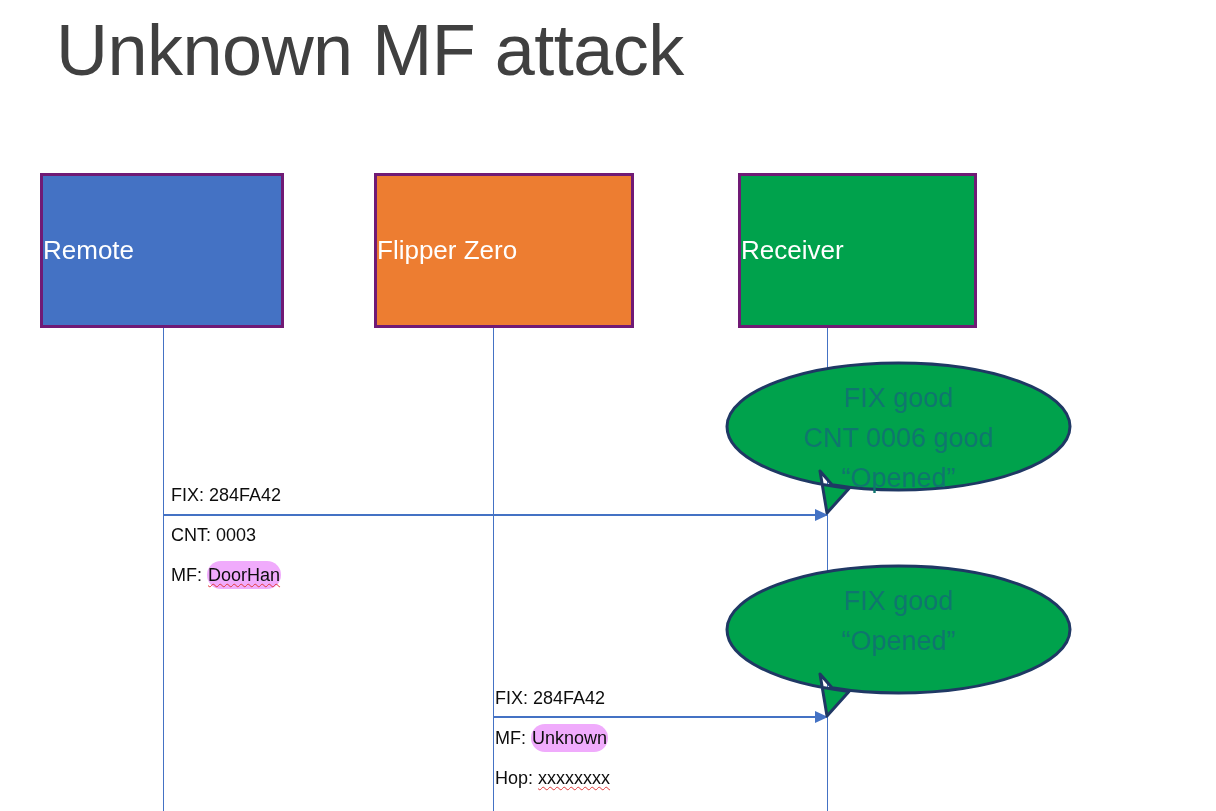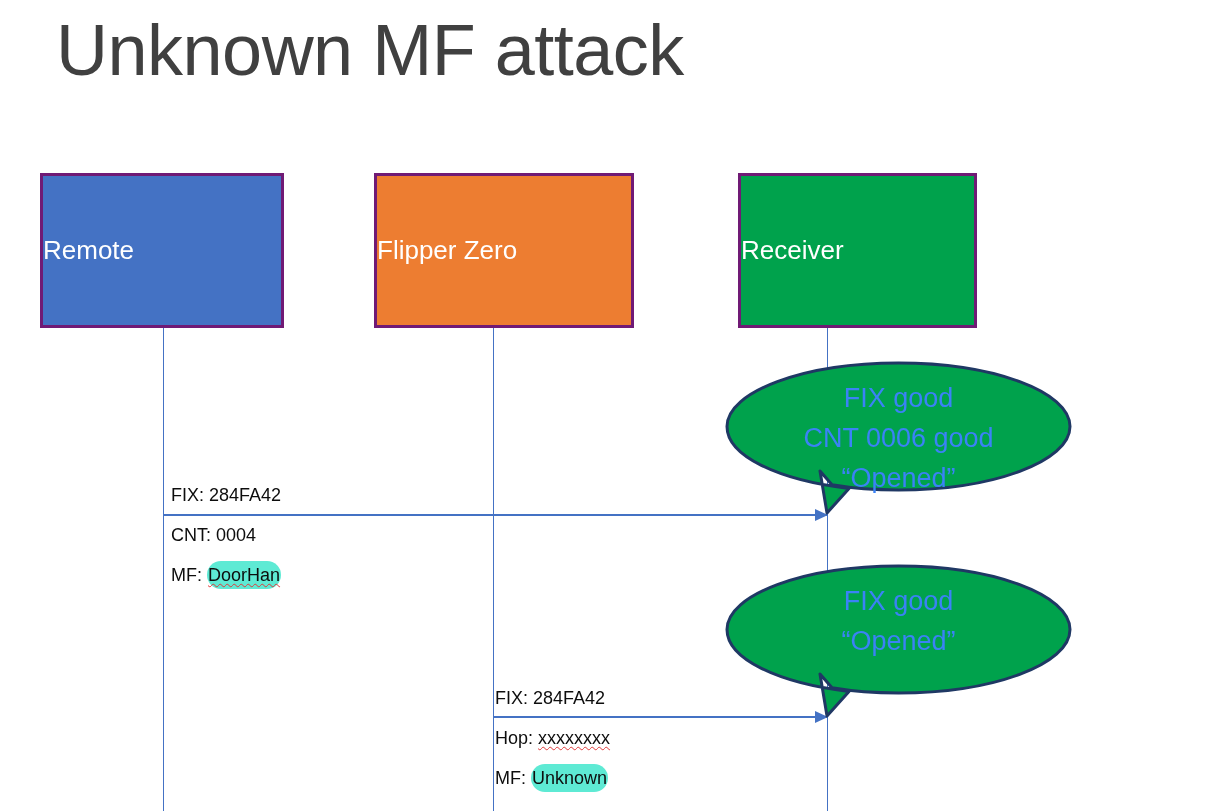--- a/index.html
+++ b/index.html
@@ -84,41 +84,41 @@
     position: absolute;
     font-size: 18px;
     line-height: 40px;
     color: #0d0d0d;
     white-space: nowrap;
   }
   .msg-label-1 { left: 171px; top: 475px; }
   .msg-label-2 { left: 495px; top: 678px; }
   .msg-line { display: block; }
   .hl {
-    background: #5eead4;
+    background: #f0abfc;
     padding: 4px 1px;
     border-radius: 15px;
   }
   .sq {
     text-decoration: underline;
     text-decoration-color: #e03a3a;
     text-decoration-style: wavy;
     text-decoration-thickness: 1px;
     text-underline-offset: 2px;
   }
 
   
   .bubble { position: absolute; }
   .bubble svg { display: block; overflow: visible; }
   .bubble-text {
     position: absolute;
     left: 0;
     right: 0;
     text-align: center;
-    color: #3b82f6;
+    color: #0f766e;
     font-size: 27px;
     line-height: 40px;
     pointer-events: none;
   }
   .bubble-1 { left: 725px; top: 361px; width: 347px; height: 158px; }
   .bubble-1 .bubble-text { top: 17px; }
   .bubble-2 { left: 725px; top: 564px; width: 347px; height: 158px; }
   .bubble-2 .bubble-text { top: 17px; }
 </style>
 </head>
@@ -138,29 +138,29 @@
     <span>Receiver</span>
   </div>
 
   <div class="lifeline lifeline-remote"></div>
   <div class="lifeline lifeline-flipper"></div>
   <div class="lifeline lifeline-receiver"></div>
 
   <div class="msg-arrow msg-arrow-1"></div>
   <div class="msg-label msg-label-1">
     <span class="msg-line"><span>FIX: </span><span>284FA42</span></span>
-    <span class="msg-line"><span>CNT: </span><span>0004</span></span>
+    <span class="msg-line"><span>CNT: </span><span>0003</span></span>
     <span class="msg-line"><span>MF: </span><span class="hl sq">DoorHan</span></span>
   </div>
 
   <div class="msg-arrow msg-arrow-2"></div>
   <div class="msg-label msg-label-2">
     <span class="msg-line"><span>FIX: </span><span>284FA42</span></span>
+    <span class="msg-line"><span>MF: </span><span class="hl">Unknown</span></span>
     <span class="msg-line"><span>Hop: </span><span class="sq">xxxxxxxx</span></span>
-    <span class="msg-line"><span>MF: </span><span class="hl">Unknown</span></span>
   </div>
 
   <div class="bubble bubble-1">
     <svg width="347" height="160" viewBox="0 0 347 160">
       <path d="M 173.5 2
                C 268 2 345 30.5 345 65.5
                C 345 100.5 268 129 173.5 129
                C 150 129 127 127.2 107 123.8
                L 95 110
                L 102 152

